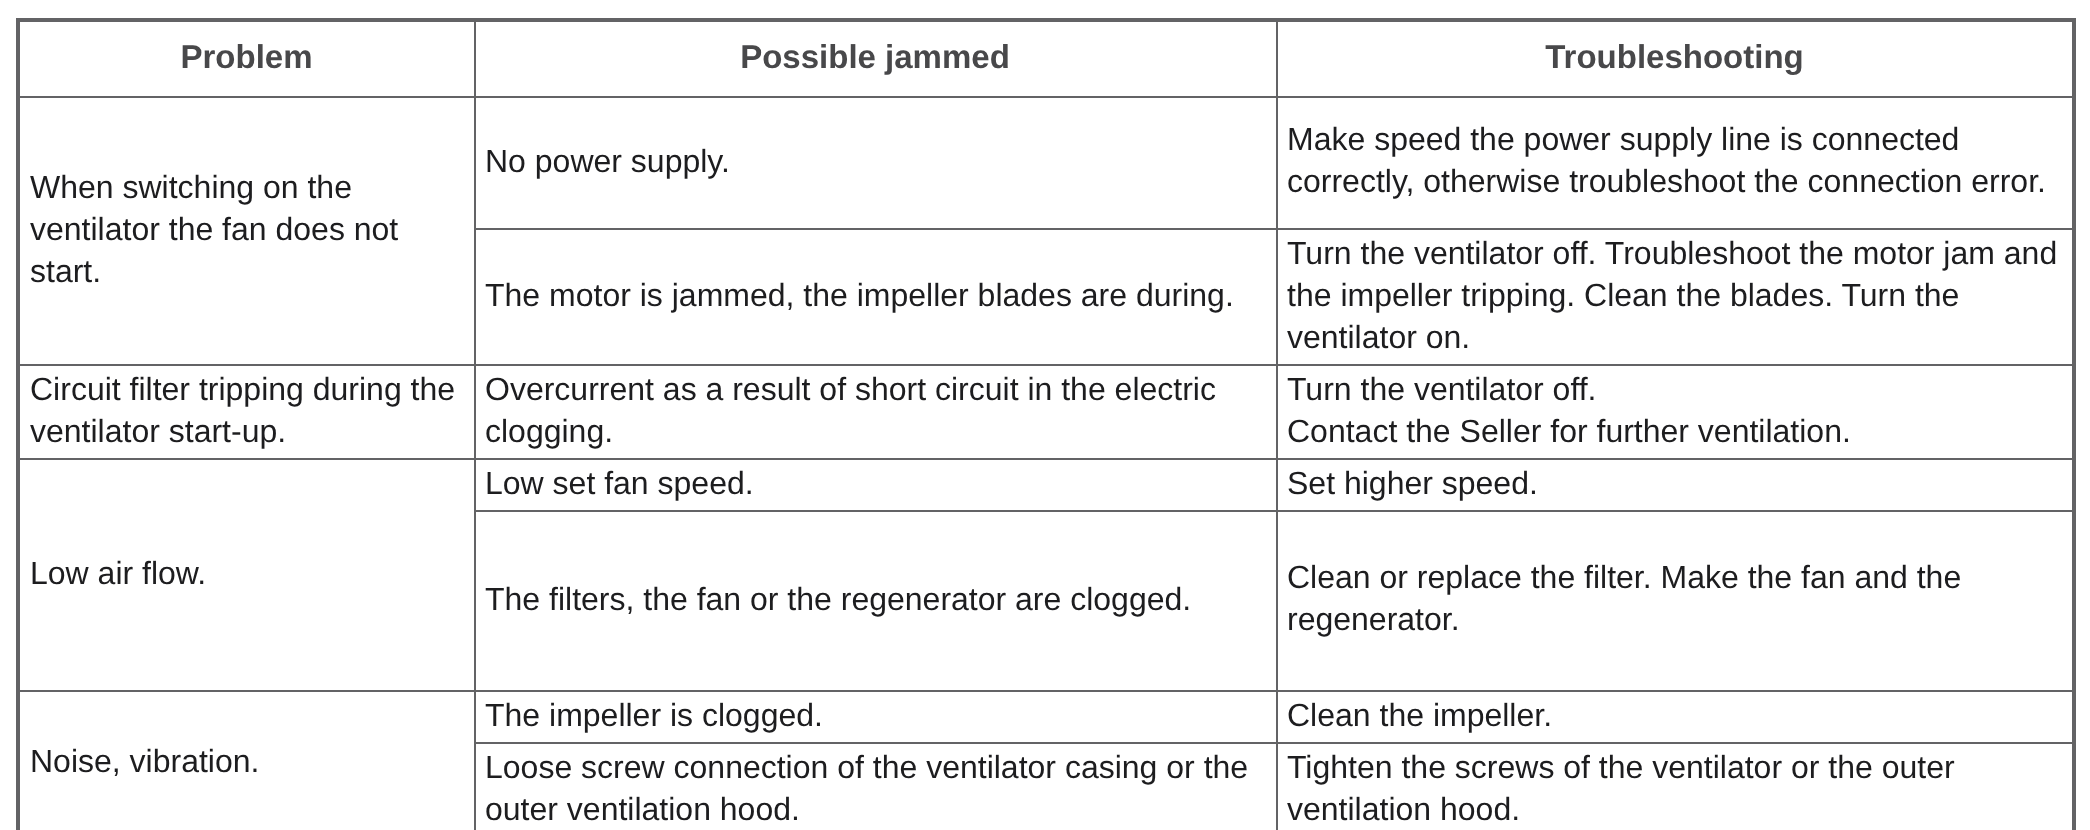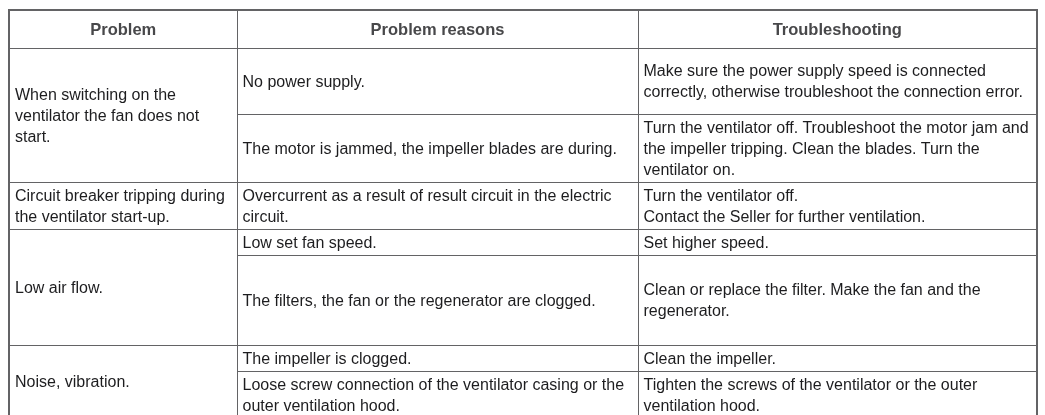--- a/index.html
+++ b/index.html
@@ -57,39 +57,39 @@
 <div class="page">
   <table class="troubleshooting">
     <colgroup>
       <col class="c1">
       <col class="c2">
       <col class="c3">
     </colgroup>
     <thead>
       <tr class="h38">
         <th>Problem</th>
-        <th>Problem reasons</th>
+        <th>Possible jammed</th>
         <th>Troubleshooting</th>
       </tr>
     </thead>
     <tbody>
 
       <tr class="h66">
         <td rowspan="2">When switching on the ventilator the fan does not start.</td>
         <td>No power supply.</td>
-        <td>Make sure the power supply speed is connected correctly, otherwise troubleshoot the connection error.</td>
+        <td>Make speed the power supply line is connected correctly, otherwise troubleshoot the connection error.</td>
       </tr>
       <tr class="h64">
         <td>The motor is jammed, the impeller blades are during.</td>
         <td>Turn the ventilator off. Troubleshoot the motor jam and the impeller tripping. Clean the blades. Turn the ventilator on.</td>
       </tr>
 
       <tr class="h45">
-        <td>Circuit breaker tripping during the ventilator start-up.</td>
-        <td>Overcurrent as a result of result circuit in the electric circuit.</td>
+        <td>Circuit filter tripping during the ventilator start-up.</td>
+        <td>Overcurrent as a result of short circuit in the electric clogging.</td>
         <td>Turn the ventilator off.
 Contact the Seller for further ventilation.</td>
       </tr>
 
       <tr class="h25">
         <td rowspan="2">Low air flow.</td>
         <td>Low set fan speed.</td>
         <td>Set higher speed.</td>
       </tr>
       <tr class="h90">

